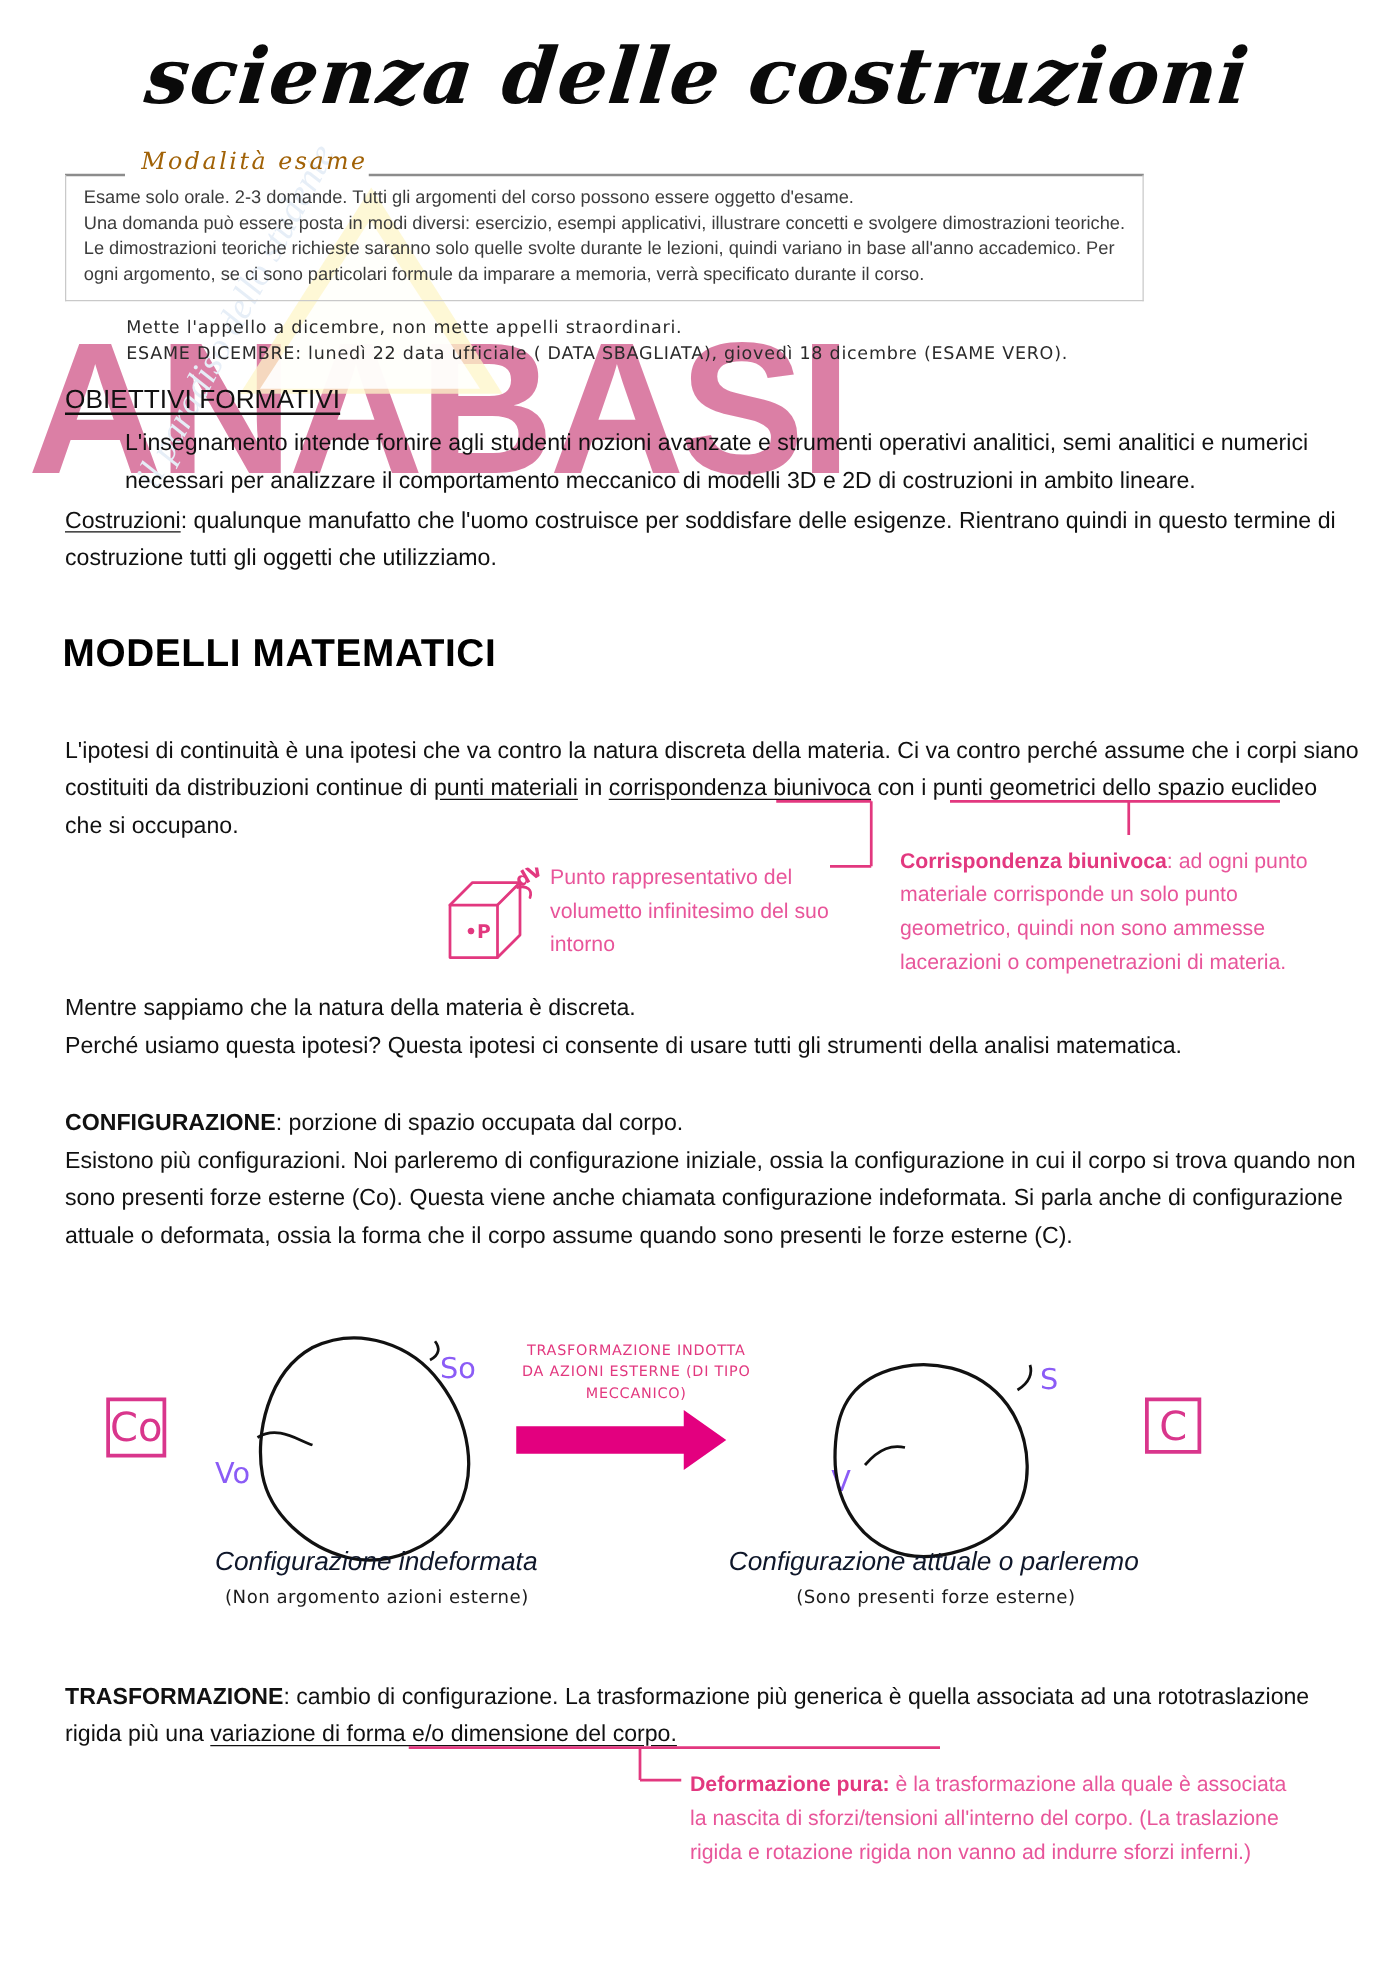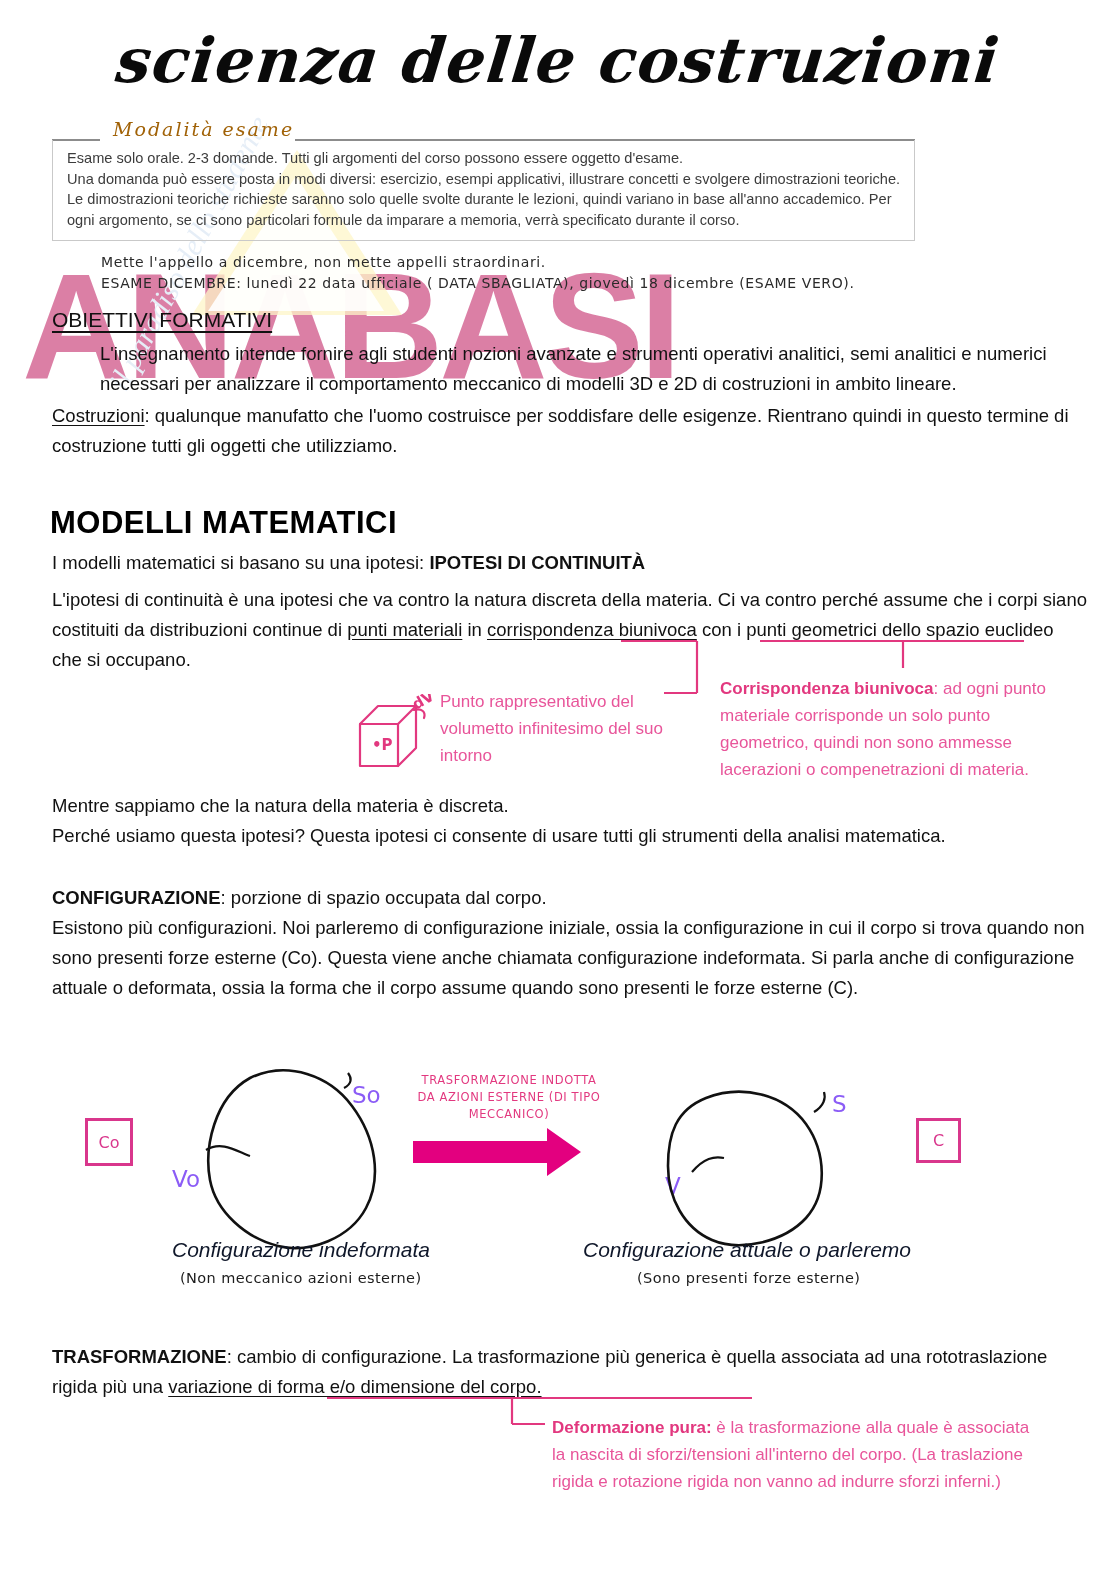--- a/index.html
+++ b/index.html
@@ -225,21 +225,21 @@
   }
   .pink-box {
     position: absolute;
     border: 3px solid #d9368c;
     width: 48px;
     height: 48px;
     display: flex;
     align-items: center;
     justify-content: center;
     font-family: "DejaVu Sans", sans-serif;
-    font-size: 16px;
+    font-size: 32px;
     color: #d9368c;
   }
   #box-co { left: 85px; top: 78px; }
   #box-c  { left: 916px; top: 78px; width: 45px; height: 45px; }
 
   .blk-label {
     position: absolute;
     font-family: "DejaVu Sans", sans-serif;
     font-size: 23px;
     color: #8b5cf6;
@@ -309,21 +309,20 @@
   </div>
 
   <div class="hand-note hand-1">Mette l'appello a dicembre, non mette appelli straordinari.</div>
   <div class="hand-note hand-2">ESAME DICEMBRE: lunedì 22 data ufficiale ( DATA SBAGLIATA), giovedì 18 dicembre (ESAME VERO).</div>
 
   <div class="h-underline" id="obiettivi">OBIETTIVI FORMATIVI</div>
   <div class="body-text" id="intro-par">L'insegnamento intende fornire agli studenti nozioni avanzate e strumenti operativi analitici, semi analitici e numerici necessari per analizzare il comportamento meccanico di modelli 3D e 2D di costruzioni in ambito lineare.</div>
   <div class="body-text" id="costr-par"><span class="u">Costruzioni</span><span>: qualunque manufatto che l'uomo costruisce per soddisfare delle esigenze. Rientrano quindi in questo termine di costruzione tutti gli oggetti che utilizziamo.</span></div>
 
   <div class="big-heading" id="modelli-h">MODELLI MATEMATICI</div>
-  <div class="body-text" id="ipotesi-line"><span>I modelli matematici si basano su una ipotesi: </span><span class="b">IPOTESI DI CONTINUITÀ</span></div>
   <div class="body-text" id="ipotesi-par"><span>L'ipotesi di continuità è una ipotesi che va contro la natura discreta della materia. Ci va contro perché assume che i corpi siano costituiti da distribuzioni continue di </span><span class="u">punti materiali</span><span> in </span><span class="u">corrispondenza biunivoca</span><span> con i punti geometrici dello spazio euclideo che si occupano.</span></div>
 
   <div class="cube-icon">
     <svg viewBox="0 0 100 84" width="100" height="84">
       <g fill="none" stroke="#e2387f" stroke-width="2.2" stroke-linejoin="round" stroke-linecap="round">
         <path d="M8,30 L46,30 L46,72 L8,72 Z"></path>
         <path d="M8,30 L26,12 L64,12 L46,30"></path>
         <path d="M64,12 L64,54 L46,72"></path>
         <path d="M62,16 C70,14 74,18 72,24"></path>
       </g>
@@ -371,21 +370,21 @@
       <path d="M814,72 C824,66 826,58 824,52" fill="none" stroke="#111" stroke-width="2.2"></path>
 
       <path d="M692,132 C704,118 714,116 724,118" fill="none" stroke="#111" stroke-width="2.2"></path>
 
       <g>
         <path d="M413,101 L547,101 L547,88 L581,112 L547,136 L547,123 L413,123 Z" fill="#e3007f"></path>
       </g>
     </svg>
 
     <div class="cap-main" id="cap-1">Configurazione indeformata</div>
-    <div class="cap-sub" id="cap-sub-1">(Non meccanico azioni esterne)</div>
+    <div class="cap-sub" id="cap-sub-1">(Non argomento azioni esterne)</div>
     <div class="cap-main" id="cap-2">Configurazione attuale o parleremo</div>
     <div class="cap-sub" id="cap-sub-2">(Sono presenti forze esterne)</div>
   </div>
 
   <div class="body-text" id="trasf-par"><span class="b">TRASFORMAZIONE</span><span>: cambio di configurazione. La trasformazione più generica è quella associata ad una rototraslazione rigida più una </span><span class="u">variazione di forma e/o dimensione del corpo.</span></div>
 
   <div class="pink-text" id="anno-def"><span class="pink-bold">Deformazione pura:</span><span> è la trasformazione alla quale è associata la nascita di sforzi/tensioni all'interno del corpo. (La traslazione rigida e rotazione rigida non vanno ad indurre sforzi inferni.)</span></div>
 
 </div>
 

